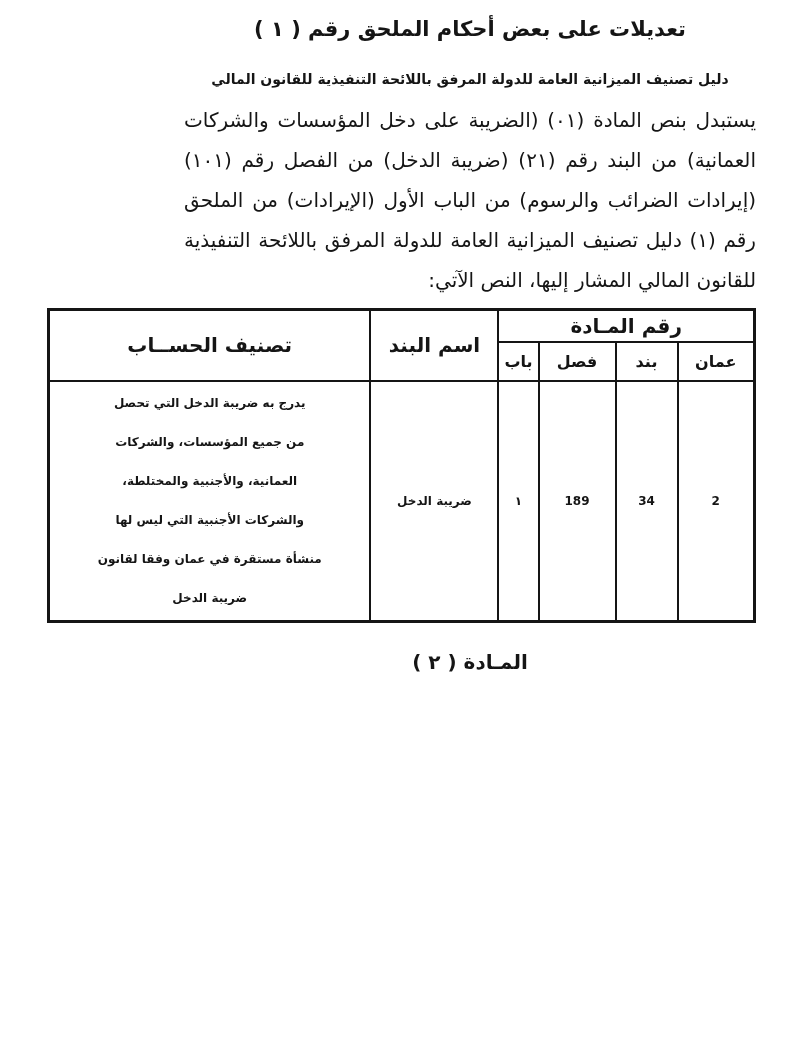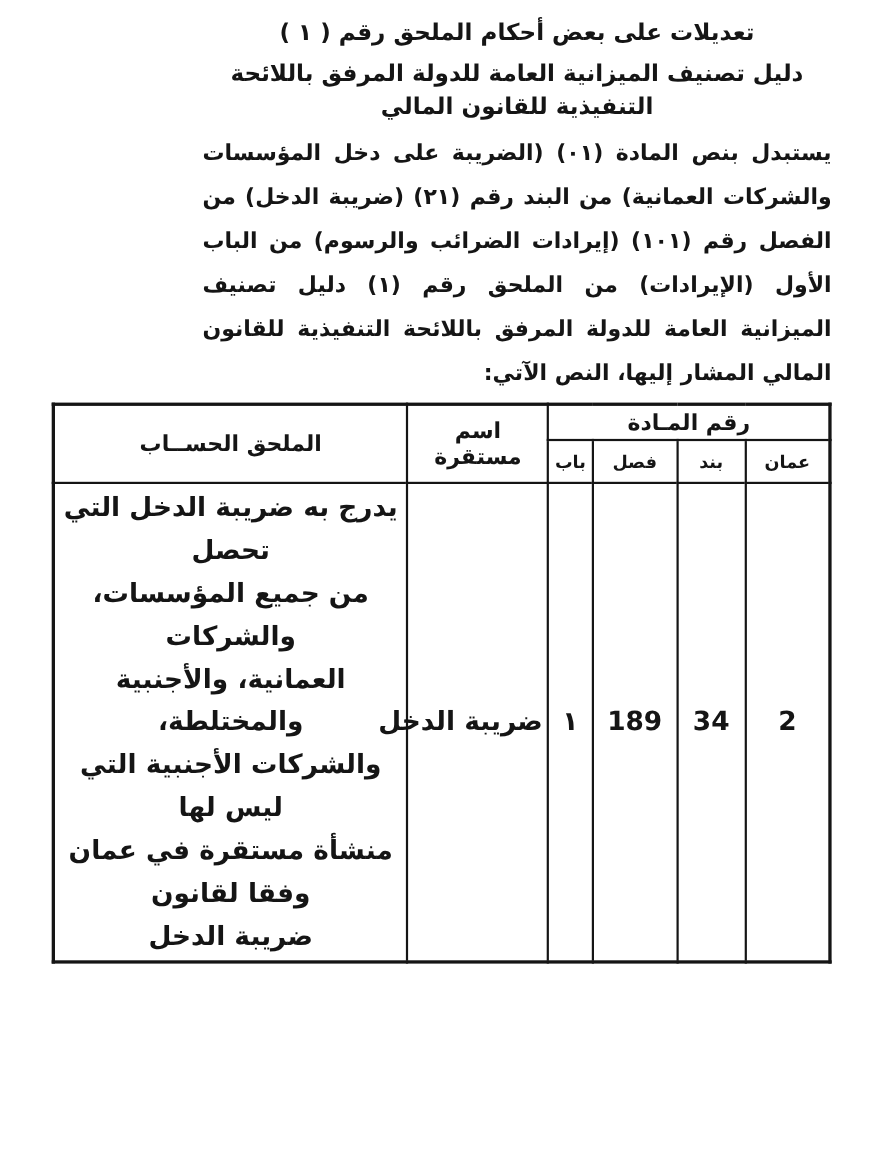--- a/index.html
+++ b/index.html
@@ -18,36 +18,36 @@
     height: 1057px;
     padding: 14px 44px 0 44px;
   }
   .doc-title {
     text-align: center;
     font-weight: bold;
     font-size: 21px;
     line-height: 30px;
   }
   .doc-subtitle {
-    margin-top: 8px;
+    margin-top: 20px;
     text-align: center;
     font-weight: bold;
-    font-size: 21px;
+    font-size: 14px;
     line-height: 30px;
   }
   .article-heading {
     margin-top: 24px;
     text-align: center;
     font-weight: bold;
     font-size: 20px;
     line-height: 30px;
   }
   .para {
     margin-top: 6px;
-    font-weight: bold;
+    font-weight: normal;
     font-size: 20px;
     line-height: 40px;
     text-align: justify;
     text-align-last: right;
   }
   table {
     border-collapse: collapse;
     table-layout: fixed;
     margin: 0 auto;
     direction: rtl;
@@ -55,21 +55,21 @@
   th, td {
     border: 2px solid var(--ink, #151515);
     font-weight: bold;
     text-align: center;
     vertical-align: middle;
     padding: 2px 4px;
   }
   .t1 { width: 706px; margin-top: 8px; border: 3px solid var(--ink, #151515); }
   .t1 .hrow1 th { height: 32px; font-size: 20px; }
   .t1 .hrow2 th { height: 39px; font-size: 16px; }
-  .t1 .brow td { height: 235px; font-size: 24px; }
+  .t1 .brow td { height: 235px; font-size: 12px; }
   .t1 .name-cell { font-size: 19px; white-space: nowrap; }
   .t1 .guide-cell {
     font-size: 18px;
     line-height: 39px;
     white-space: pre-line;
     text-align: center;
   }
 </style>
 </head>
 <body>
@@ -88,22 +88,22 @@
       <col style="width:77px">
       <col style="width:62px">
       <col style="width:77px">
       <col style="width:40px">
       <col style="width:128px">
       <col style="width:322px">
     </colgroup>
     <tbody>
       <tr class="hrow1">
         <th colspan="4">رقم المـادة</th>
-        <th rowspan="2">اسم مستقرة</th>
-        <th rowspan="2">الملحق الحســاب</th>
+        <th rowspan="2">اسم البند</th>
+        <th rowspan="2">تصنيف الحســاب</th>
       </tr>
       <tr class="hrow2">
         <th>عمان</th>
         <th>بند</th>
         <th>فصل</th>
         <th>باب</th>
       </tr>
       <tr class="brow">
         <td>2</td>
         <td>34</td>
@@ -113,15 +113,16 @@
         <td class="guide-cell">يدرج به ضريبة الدخل التي تحصل
 من جميع المؤسسات، والشركات
 العمانية، والأجنبية والمختلطة،
 والشركات الأجنبية التي ليس لها
 منشأة مستقرة في عمان وفقا لقانون
 ضريبة الدخل</td>
       </tr>
     </tbody>
   </table>
 
+  <div class="article-heading">المـادة ( ٢ )</div>
 
 
 </div>
 
 </body></html>

